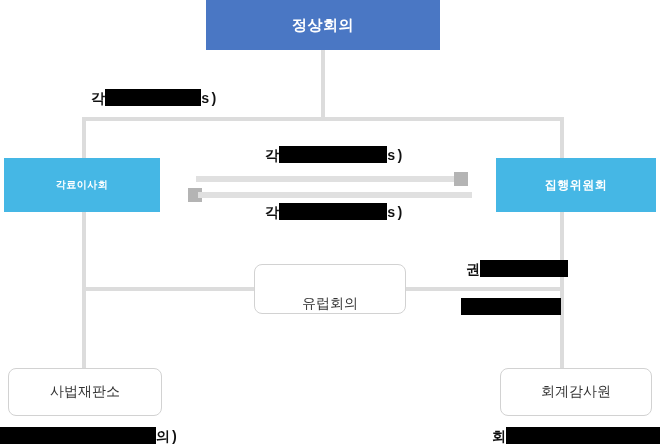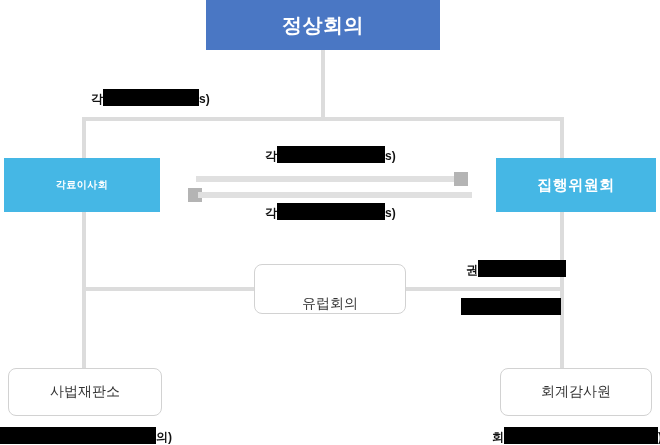--- a/index.html
+++ b/index.html
@@ -16,33 +16,33 @@
   .node{
     position:absolute;
     display:flex;align-items:center;justify-content:center;
     box-sizing:border-box;
     text-align:center;
     z-index:5;
   }
   .node-summit{
     left:206px;top:0px;width:234px;height:50px;
     background:#4A77C4;color:#ffffff;
-    font-size:20px;font-weight:bold;
+    font-size:15px;font-weight:bold;
     letter-spacing:.5px;
   }
   .node-council{
     left:4px;top:158px;width:156px;height:54px;
     background:#45B7E5;color:#ffffff;
     font-size:10px;font-weight:bold;
     letter-spacing:.5px;
   }
   .node-exec{
     left:496px;top:158px;width:160px;height:54px;
     background:#45B7E5;color:#ffffff;
-    font-size:15px;font-weight:bold;
+    font-size:12px;font-weight:bold;
     letter-spacing:.5px;
   }
   .node-white{
     background:#ffffff;
     border:1px solid #d2d2d2;
     border-radius:8px;
     color:#333333;
     font-size:14px;
   }
   .node-europe{ left:254px;top:264px;width:152px;height:50px;align-items:flex-end; }
@@ -55,24 +55,25 @@
   .ln-h{height:4px;}
 
   
   .arrow-wrap{position:absolute;z-index:4;}
   .arrow-shaft{position:absolute;height:6px;background:#e0e0e0;top:4px;}
   .arrow-head{position:absolute;width:14px;height:14px;background:#b4b4b4;top:0px;}
 
   
   .lbl{
     position:absolute;
-    font-size:12px;font-weight:bold;color:#111111;
+    font-size:14px;font-weight:bold;color:#111111;
     white-space:nowrap;
     z-index:6;
     line-height:16px;
+    font-family:Liberation Mono, monospace;
   }
   
   .lbl .vis{display:inline;}
   .lbl .redact{
     display:inline-block;
     background:#000000;
     vertical-align:-3px;
     height:17px;
   }
 </style>

